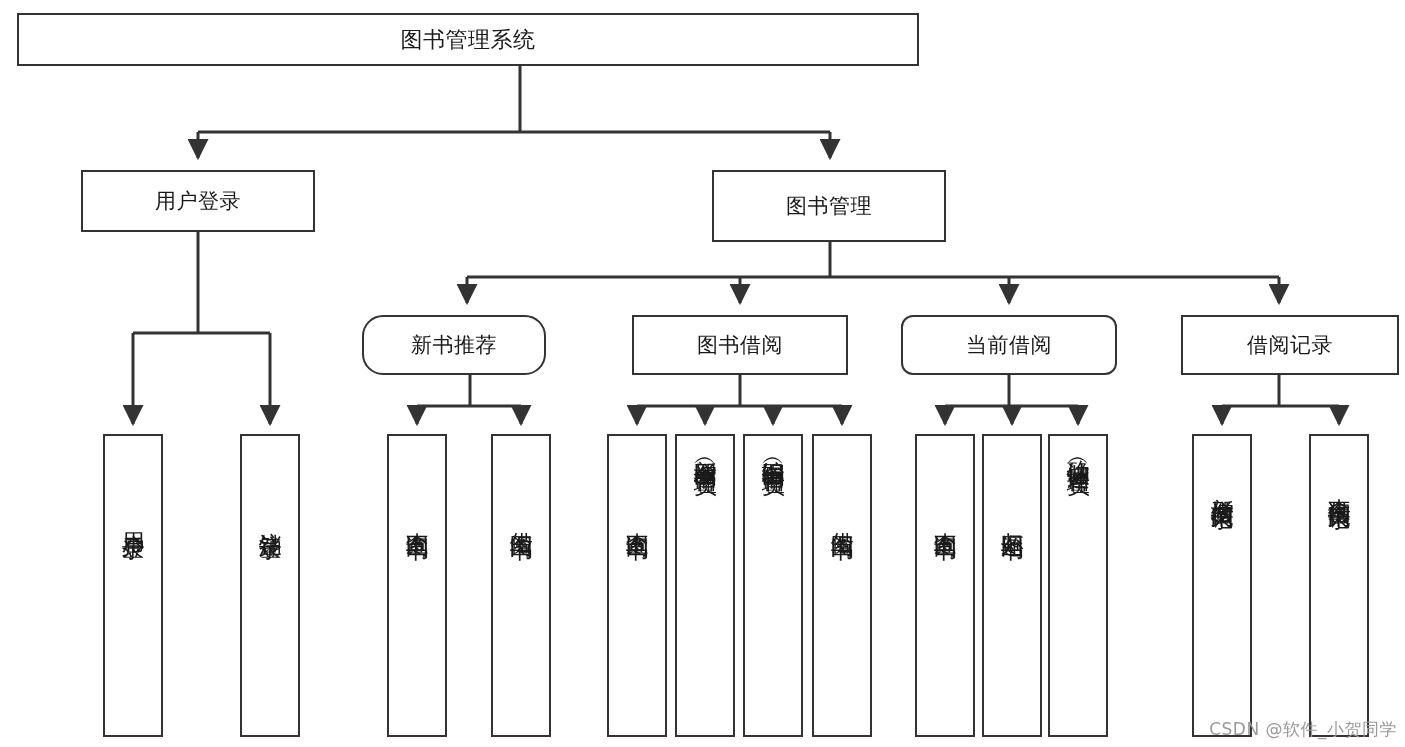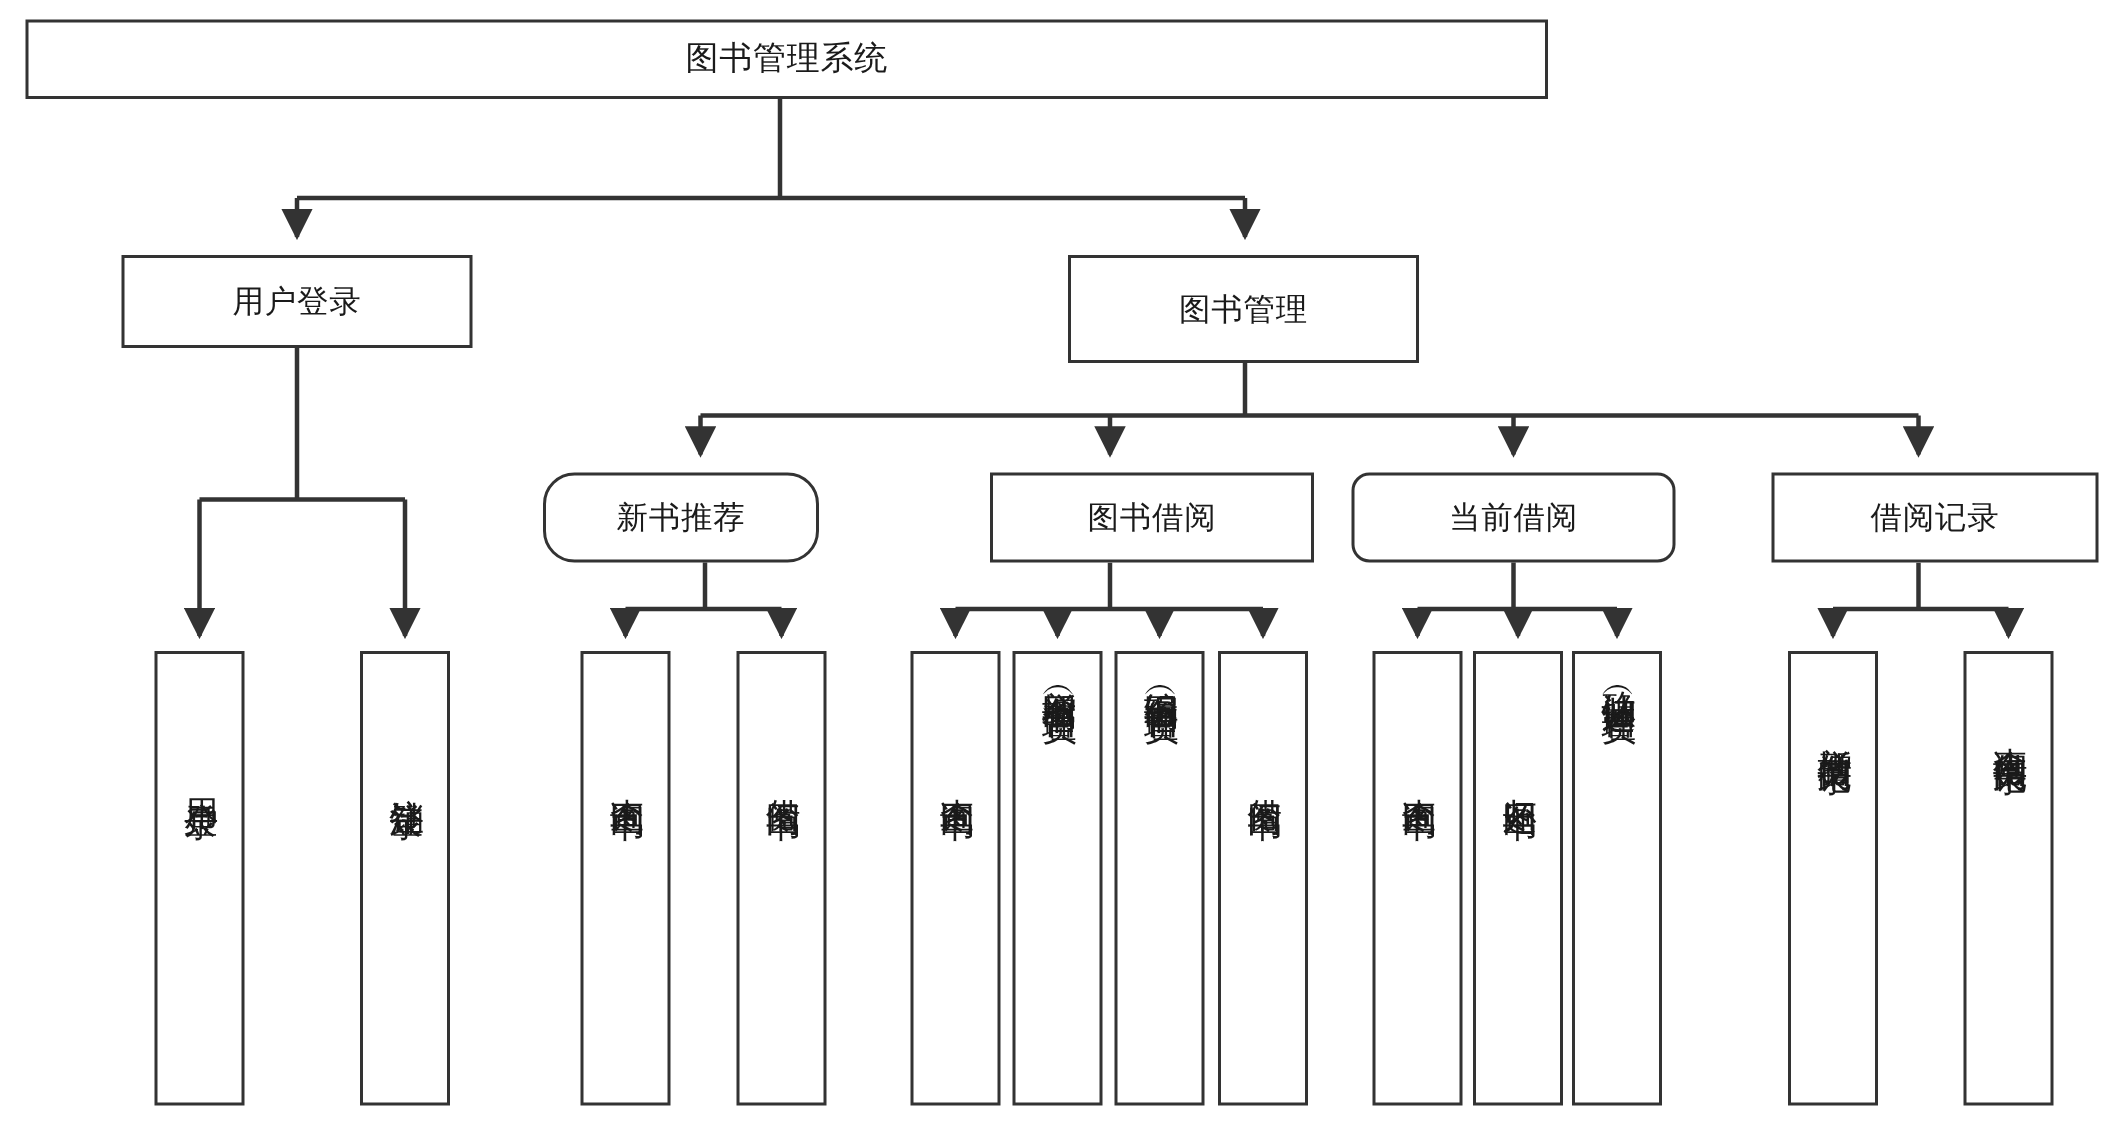--- a/index.html
+++ b/index.html
@@ -121,37 +121,37 @@
       <path d="M 1012 406 L 1012 424" marker-end="url(#arrow)"></path>
       <path d="M 1078 406 L 1078 424" marker-end="url(#arrow)"></path>
 
       <path d="M 1279 375 L 1279 406"></path>
       <path d="M 1222 406 L 1339 406"></path>
       <path d="M 1222 406 L 1222 424" marker-end="url(#arrow)"></path>
       <path d="M 1339 406 L 1339 424" marker-end="url(#arrow)"></path>
     </g>
   </svg>
 
-  <div class="node horiz root" style="left:17px; top:13px; width:1015px; height:53px;">
+  <div class="node horiz root" style="left:17px; top:13px; width:902px; height:53px;">
     <span class="label">图书管理系统</span>
   </div>
 
   <div class="node horiz" style="left:81px; top:170px; width:234px; height:62px;">
     <span class="label">用户登录</span>
   </div>
 
   <div class="node horiz" style="left:712px; top:170px; width:234px; height:72px;">
     <span class="label">图书管理</span>
   </div>
 
   <div class="node horiz" style="left:362px; top:315px; width:184px; height:60px;border-radius:21px;">
     <span class="label">新书推荐</span>
   </div>
 
-  <div class="node horiz" style="left:632px; top:315px; width:216px; height:60px;margin-left:28px;">
+  <div class="node horiz" style="left:632px; top:315px; width:216px; height:60px;">
     <span class="label">图书借阅</span>
   </div>
 
   <div class="node horiz" style="left:901px; top:315px; width:216px; height:60px;border-radius:12px;">
     <span class="label">当前借阅</span>
   </div>
 
   <div class="node horiz" style="left:1170px; top:315px; width:218px; height:60px;margin-left:11px;">
     <span class="label">借阅记录</span>
   </div>
@@ -201,14 +201,15 @@
   </div>
 
   <div class="node vert" style="left:1192px; top:434px; width:60px; height:303px;">
     <span class="label" style="margin-top:38px;">新增借阅记录</span>
   </div>
 
   <div class="node vert" style="left:1309px; top:434px; width:60px; height:303px;">
     <span class="label" style="margin-top:38px;">查询借阅记录</span>
   </div>
 
+  <div id="watermark">CSDN @软件_小贺同学</div>
 
 </div>
 
 </body></html>

